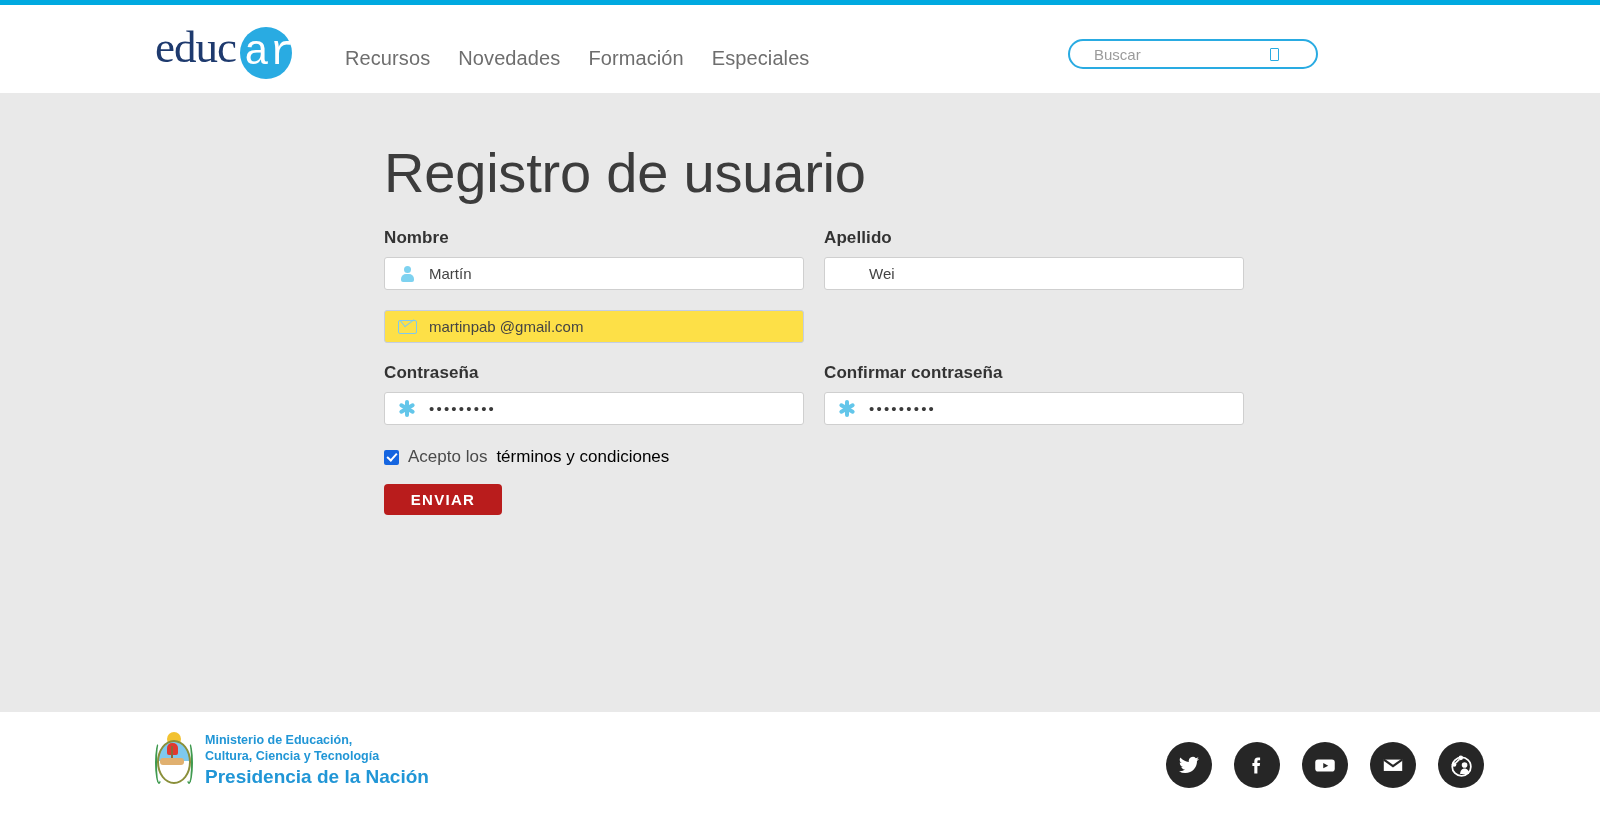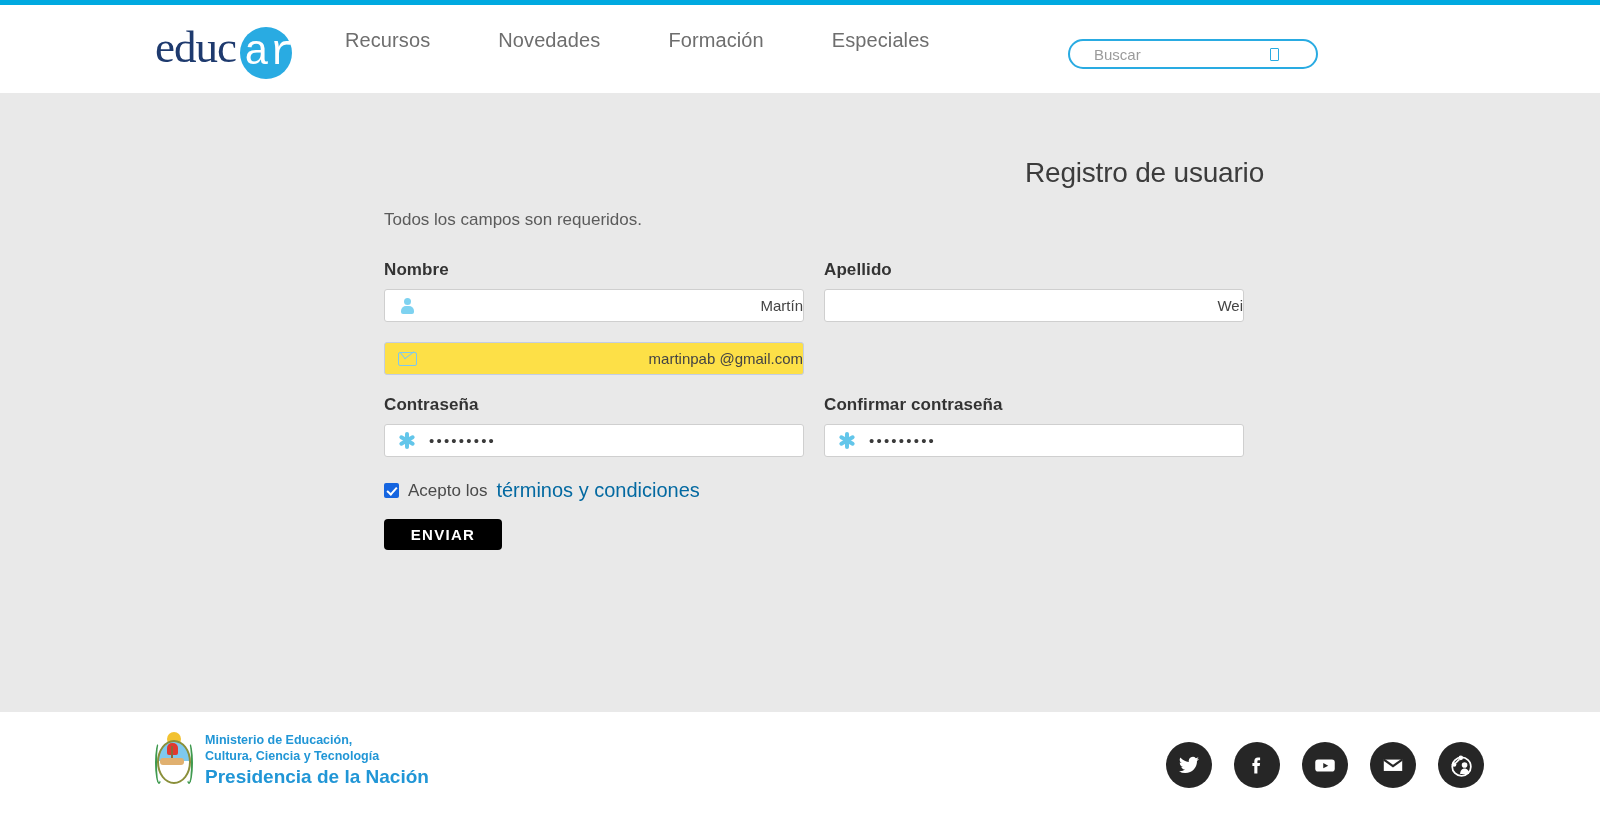--- a/index.html
+++ b/index.html
@@ -46,22 +46,22 @@
   }
   .logo-ar {
     position: absolute; left: 89px; top: 11px;
     font-family: Liberation Mono, monospace;
     font-size: 42px;
     color: #ffffff;
     line-height: 46px;
   }
 
   .nav {
-    position: absolute; left: 345px; top: 24px;
-    display: flex; gap: 68px;
+    position: absolute; left: 345px; top: 42px;
+    display: flex; gap: 28px;
   }
   .nav a {
     font-size: 20px;
     color: #6e6e6e;
     text-decoration: none;
     letter-spacing: 0.1px;
   }
 
   .search-box {
     position: absolute; left: 1068px; top: 34px;
@@ -100,26 +100,25 @@
   .content {
     position: absolute; top: 93px; left: 0;
     width: 1600px; height: 619px;
     background: #e9e9e9;
   }
   .form-wrap {
     position: absolute; left: 384px; top: 55px;
     width: 880px;
   }
   .page-title {
-    font-size: 28px;
+    font-size: 56px;
     font-weight: normal;
     color: #3c3c3c;
     letter-spacing: -0.2px;
     line-height: 50px;
-    text-align: right;
   }
   .page-subtitle {
     font-size: 17px;
     color: #5b5b5b;
     margin-top: 12px;
   }
 
   .grid {
     margin-top: 30px;
     position: relative;
@@ -153,21 +152,20 @@
     flex: 0 0 44px;
   }
   .txt-input {
     border: none; outline: none; background: transparent;
     font-family: "Liberation Sans", sans-serif;
     font-size: 15px;
     color: #444444;
     height: 29px;
     flex: 1 1 auto;
     padding: 0;
-    text-align: right;
   }
   .txt-input.noicon { padding-left: 44px; }
 
   
   .icon-person { width: 14px; height: 16px; position: relative; }
   .icon-person .head {
     position: absolute; left: 3.5px; top: 0;
     width: 7px; height: 7px; border-radius: 50%;
     background: #7ed2f0;
   }
@@ -216,26 +214,26 @@
   }
   .cbox::after {
     content: "";
     position: absolute; left: 4.5px; top: 1.5px;
     width: 4px; height: 8px;
     border: solid #ffffff;
     border-width: 0 2px 2px 0;
     transform: rotate(42deg);
   }
   .check-text { font-size: 17px; color: #4a4a4a; }
-  .check-link { font-size: 20px; color: #0369a1; text-decoration: none; cursor: pointer; }
+  .check-link { font-size: 17px; color: #000000; text-decoration: none; cursor: pointer; }
 
   .submit-btn {
     margin-top: 17px;
     width: 118px; height: 31px;
-    background: #000000;
+    background: #b91c1c;
     border: none; border-radius: 4px;
     color: #ffffff;
     font-family: "Liberation Sans", sans-serif;
     font-size: 15px;
     font-weight: bold;
     letter-spacing: 1.3px;
     cursor: pointer;
   }
 
   
@@ -337,21 +335,20 @@
         <span class="glyph-box"></span>
       </button>
     </div>
 
   </div>
 
   <div class="content">
     <div class="form-wrap">
 
       <h1 class="page-title">Registro de usuario</h1>
-      <div class="page-subtitle">Todos los campos son requeridos.</div>
 
       <div class="grid">
 
         
         <div class="row">
           <div class="col">
             <label class="field-label">Nombre</label>
             <div class="input-shell">
               <span class="field-icon">
                 <span class="icon-person">

